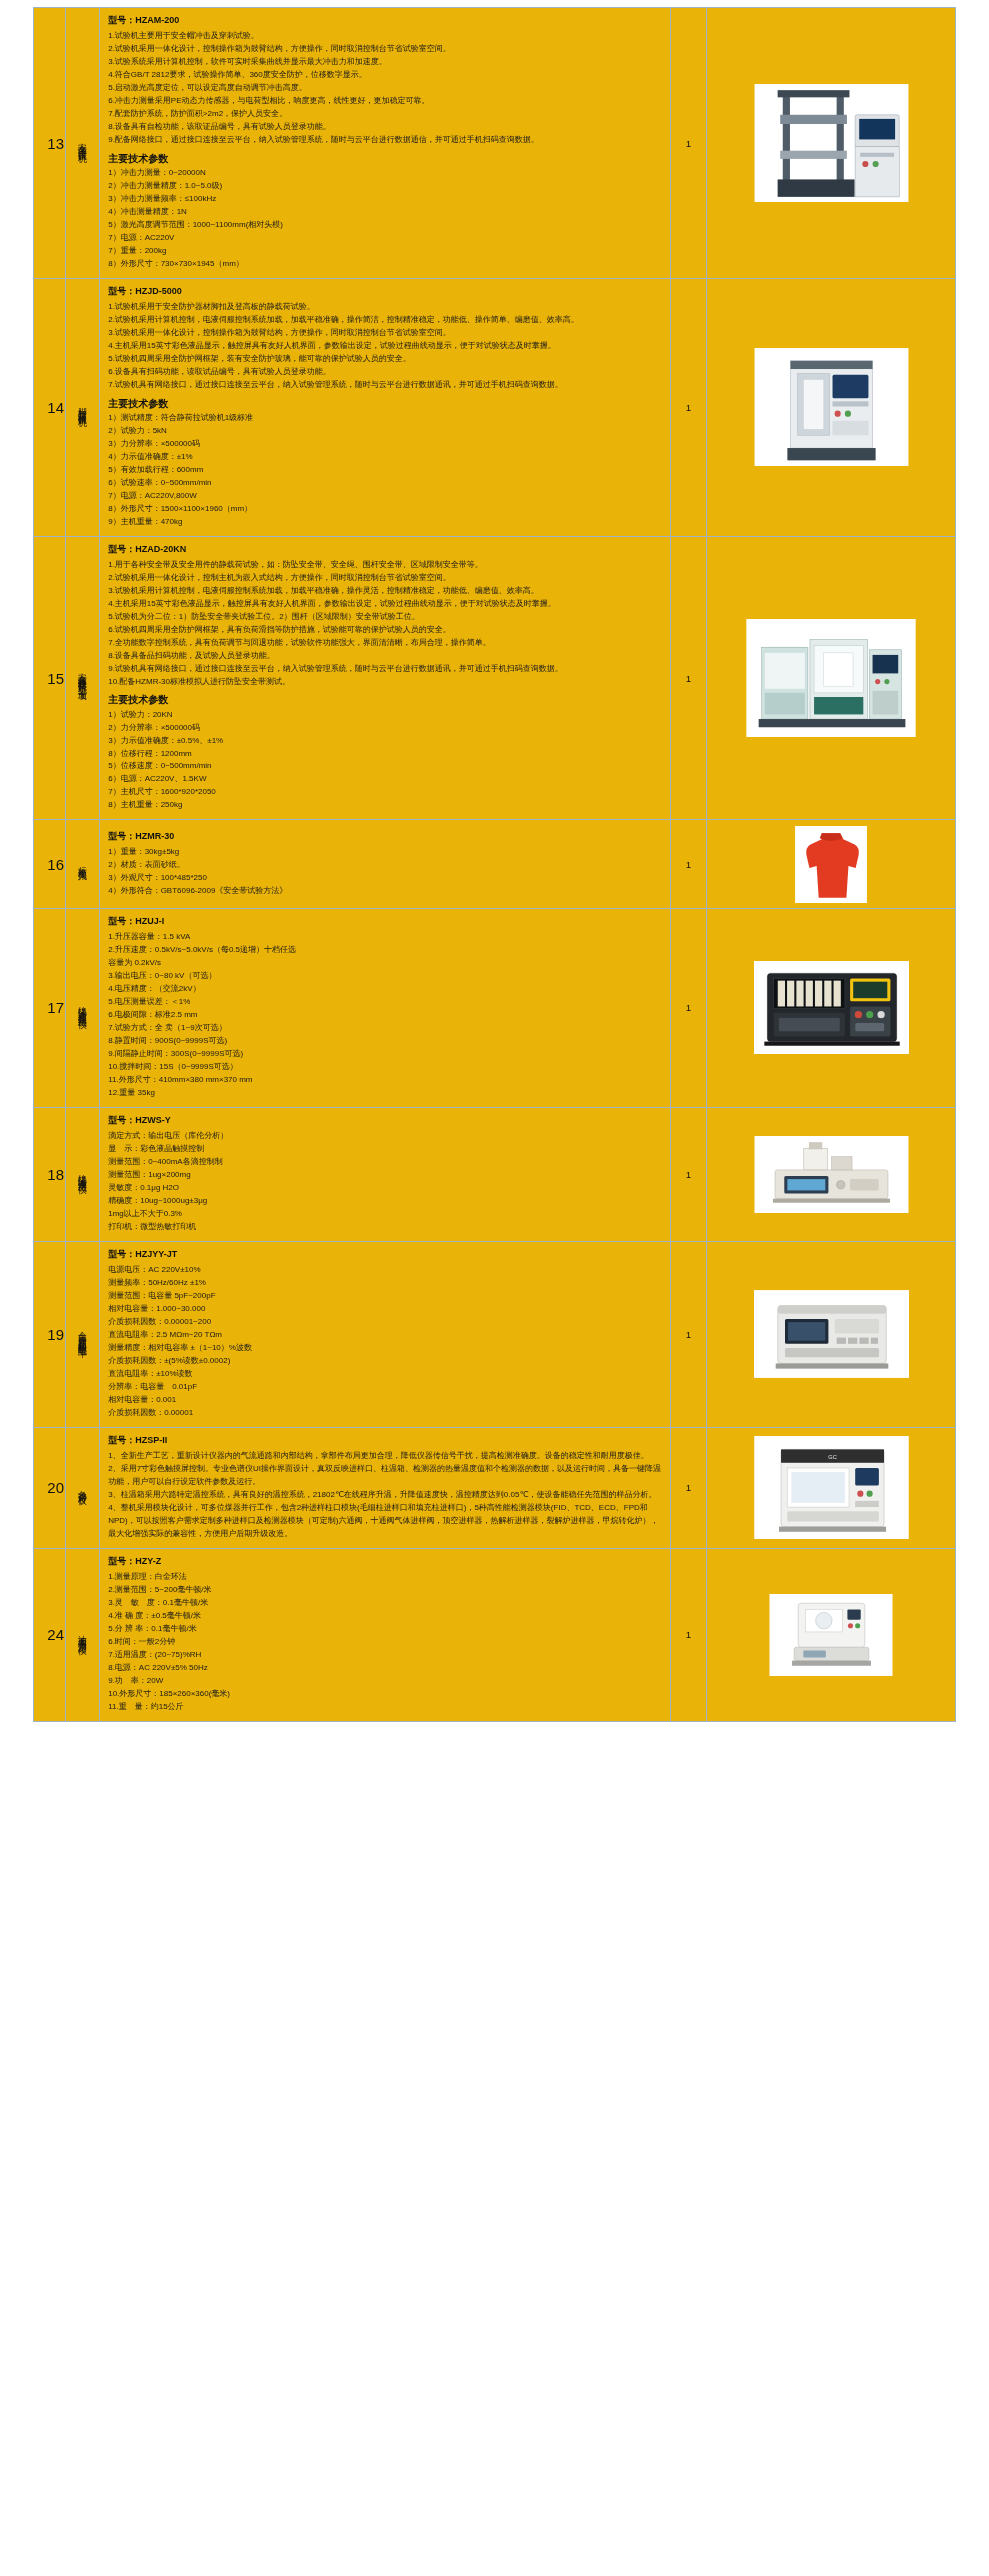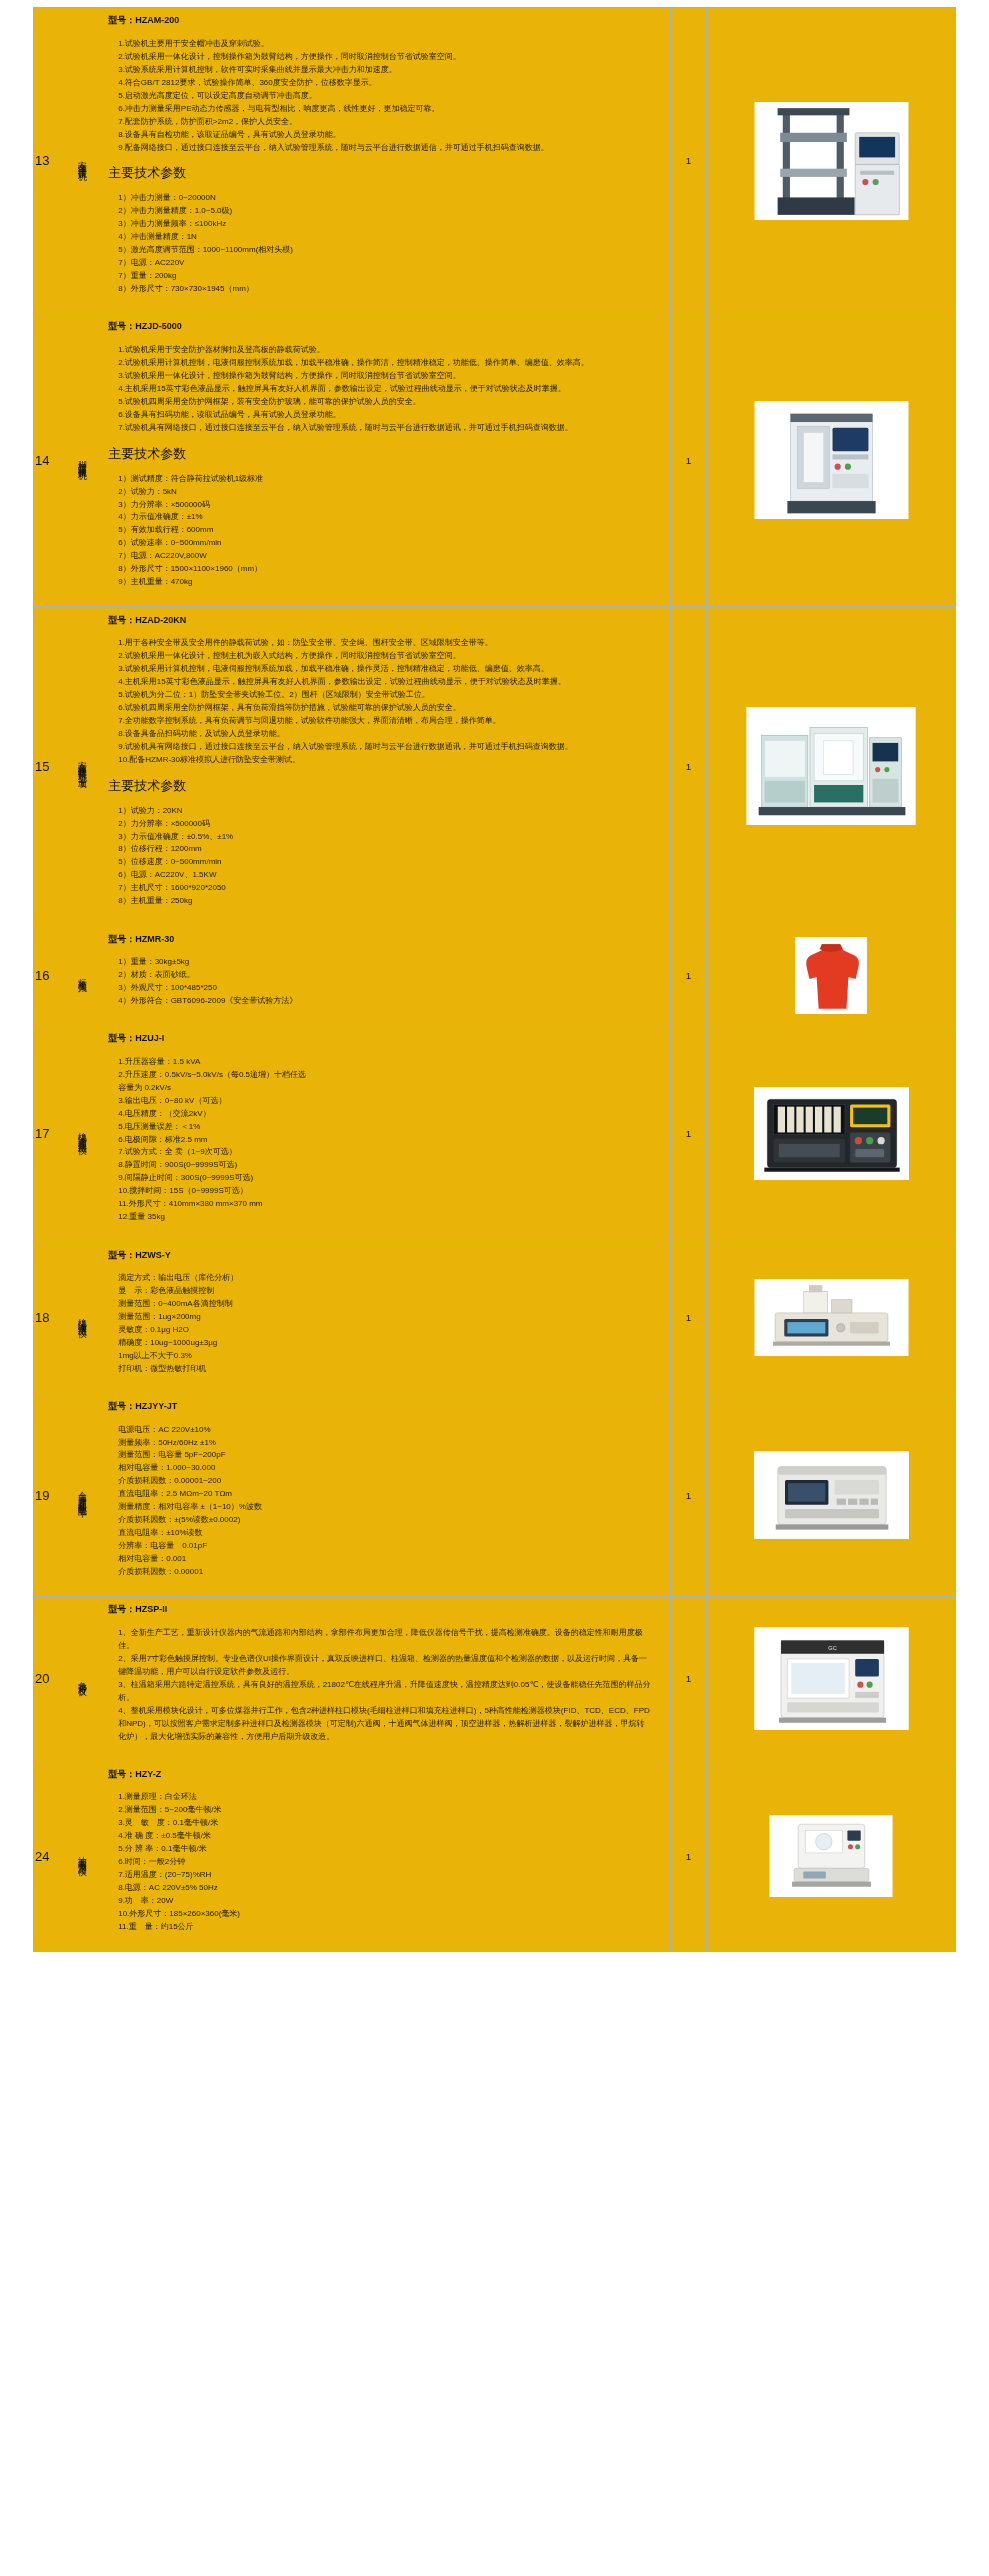--- a/index.html
+++ b/index.html
@@ -18,21 +18,21 @@
     border-collapse: collapse;
     width: 922px;
     margin: 0 auto;
     table-layout: fixed;
   }
   table.spec td {
     border: 0.5px solid #9fb3c8;
     vertical-align: middle;
     background: #eab308;
   }
-  td.col-idx   { width: 32px;  text-align: left; font-size: 13px; color: #111; }
+  td.col-idx   { width: 32px;  text-align: right; font-size: 15px; color: #111; }
   td.col-name  { width: 34px;  text-align: center; padding: 3.1px 1px; }
   td.col-desc  { width: 571px; padding: 6.2px 8.2px 7.2px 8.2px; vertical-align: top; }
   td.col-qty   { width: 36px;  text-align: center; font-size: 9.8px; color: #111; }
   td.col-img   { width: 249px; text-align: center; padding: 5.2px 3.1px; }
 
   .vname {
     writing-mode: vertical-rl;
     text-orientation: upright;
     font-size: 8.8px;
     letter-spacing: 1.5px;
@@ -46,26 +46,26 @@
     font-size: 9px;
     font-weight: bold;
     color: #111;
     margin: 0 0 2.6px 0;
     line-height: 1.5;
   }
   .desc-list {
     font-size: 8px;
     line-height: 1.62;
     color: #1a1a1a;
-    margin: 10px;
+    margin: 0;
   }
   .desc-list div { margin: 0; }
   .params-title {
-    font-size: 13px;
-    font-weight: normal;
+    font-size: 10px;
+    font-weight: bold;
     color: #111;
     margin: 4.6px 0 1.5px 0;
   }
   .img-wrap {
     width: 100%;
     display: flex;
     align-items: center;
     justify-content: center;
   }
   svg.device { display: block; }

